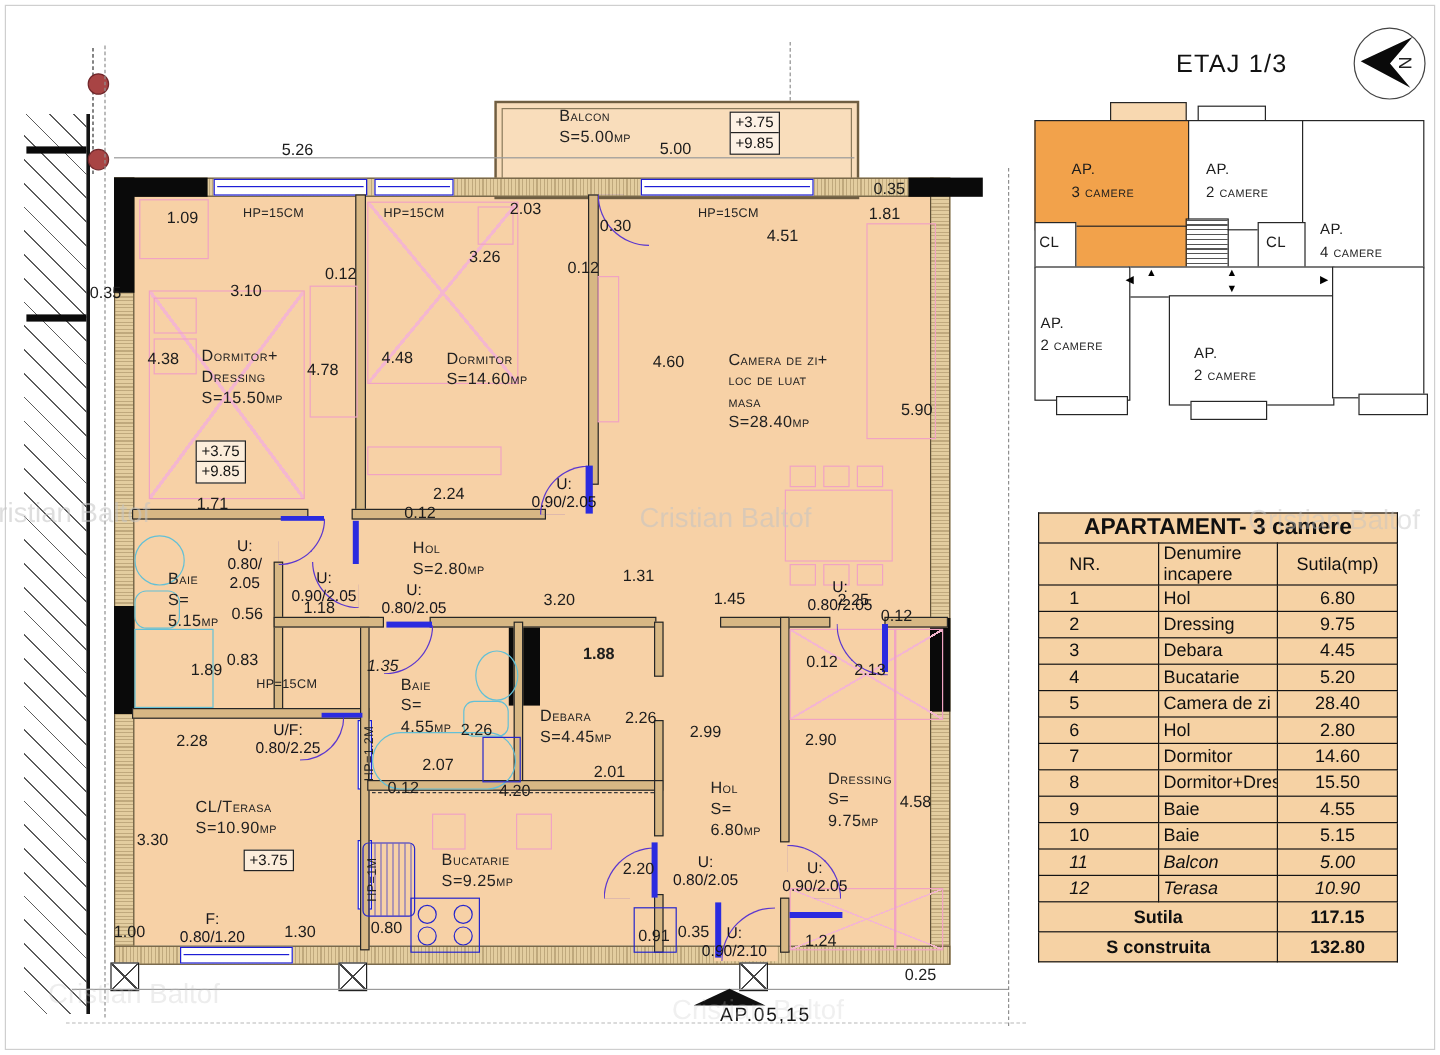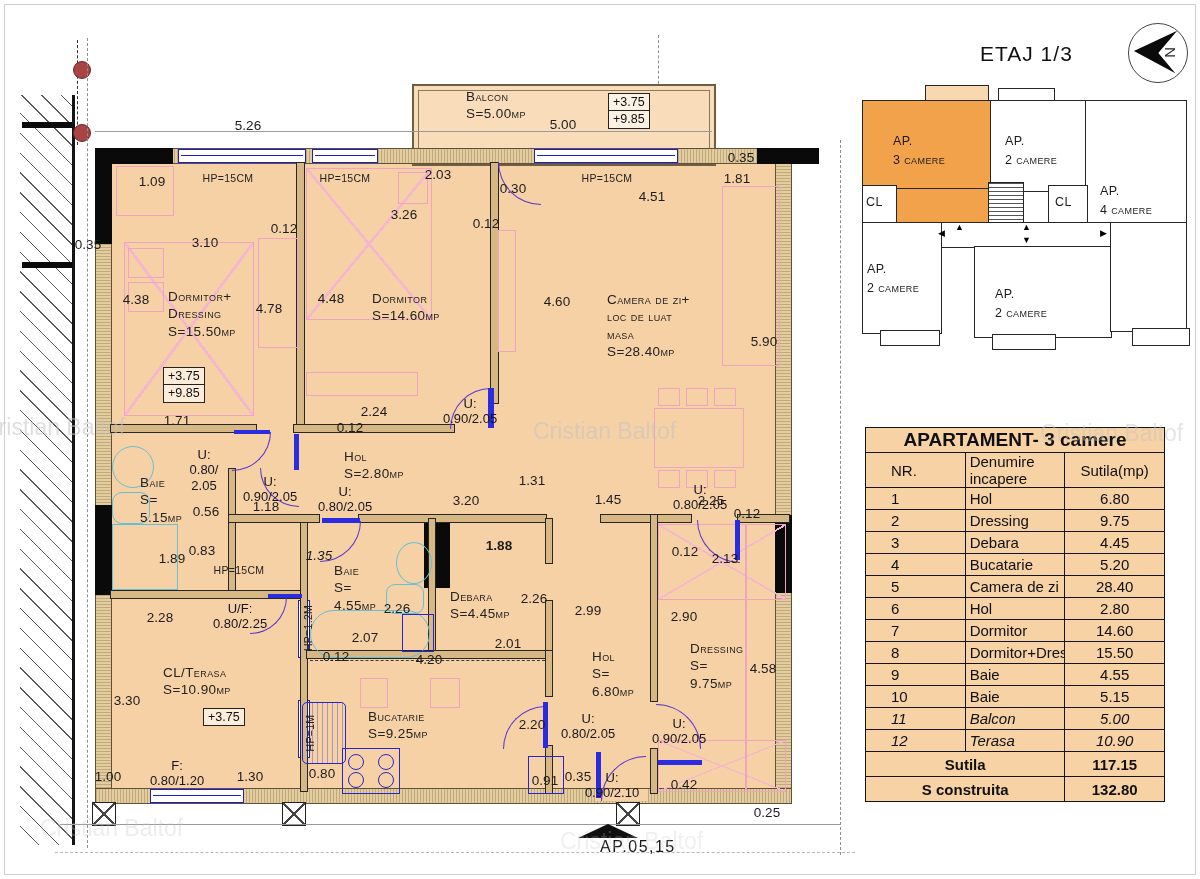--- a/index.html
+++ b/index.html
@@ -304,21 +304,21 @@
         <div class="dim" style="left: 429px; top: 659px;">4.20</div>
         <div class="dim" style="left: 365px; top: 637px;">2.07</div>
         <div class="dim" style="left: 336px; top: 656px;">0.12</div>
         <div class="dim" style="left: 160px; top: 617px;">2.28</div>
         <div class="dim" style="left: 127px; top: 700px;">3.30</div>
         <div class="dim" style="left: 108px; top: 776px;">1.00</div>
         <div class="dim" style="left: 250px; top: 776px;">1.30</div>
         <div class="dim" style="left: 322px; top: 773px;">0.80</div>
         <div class="dim" style="left: 545px; top: 780px;">0.91</div>
         <div class="dim" style="left: 578px; top: 776px;">0.35</div>
-        <div class="dim" style="left: 684px; top: 784px;">0.42</div>
+        <div class="dim" style="left: 684px; top: 784px;">1.24</div>
         <div class="dim" style="left: 767px; top: 812px;">0.25</div>
         <div class="dim" style="left: 532px; top: 724px;">2.20</div>
         <div class="doorlbl" style="left: 470px; top: 411px;">U:
 0.90/2.05</div>
         <div class="doorlbl" style="left: 204px; top: 470px;">U:
 0.80/
 2.05</div>
         <div class="doorlbl" style="left: 270px; top: 489px;">U:
 0.90/2.05</div>
         <div class="doorlbl" style="left: 345px; top: 499px;">U:

